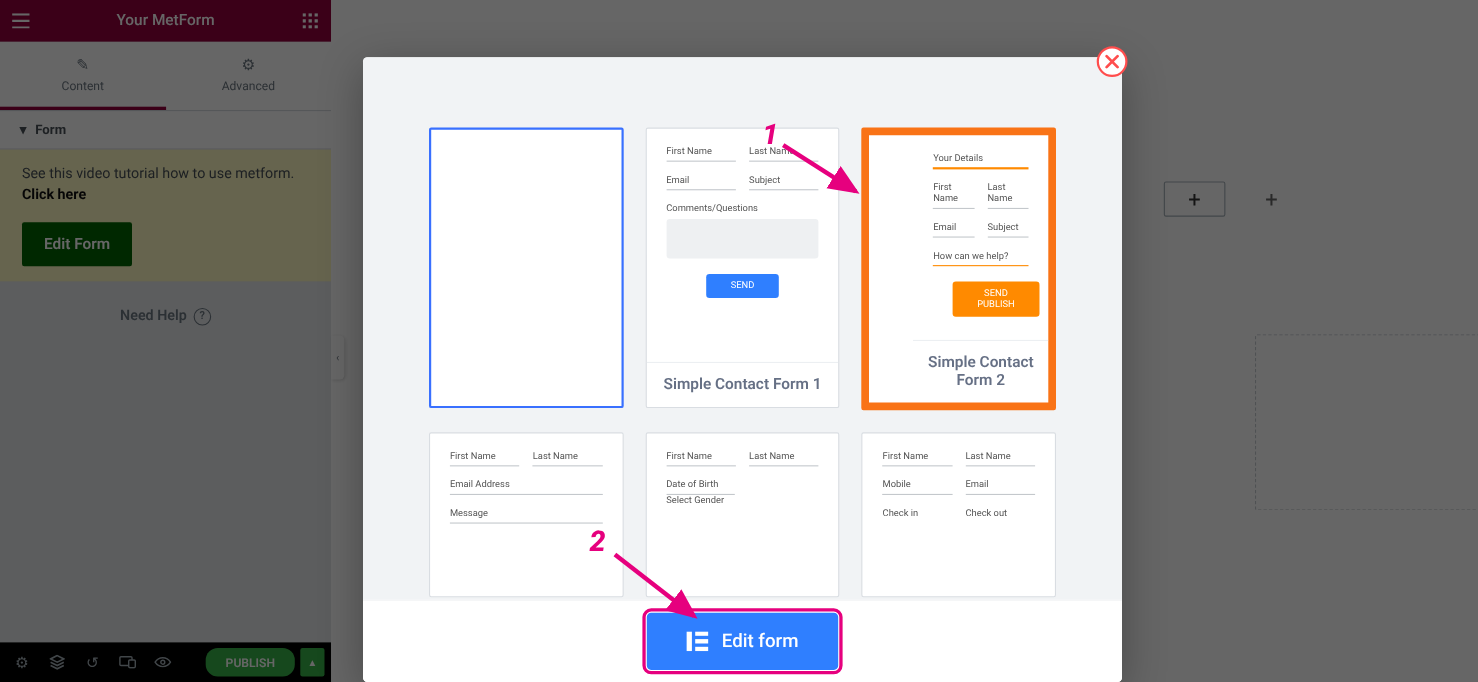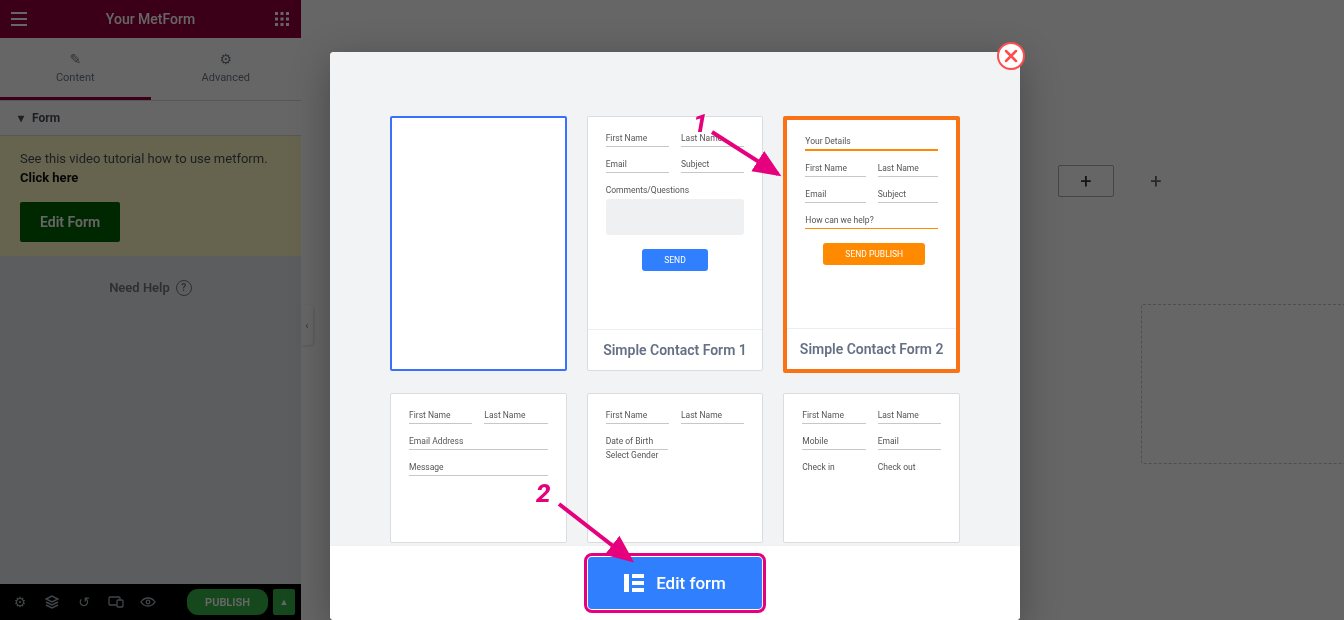--- a/index.html
+++ b/index.html
@@ -41,21 +41,21 @@
   .modal-close { position:absolute; left:997px; top:42px; width:28px; height:28px; border-radius:50%; background:#fff; border:2px solid #ff4d4d; display:flex;align-items:center;justify-content:center; cursor:pointer; z-index:10;}
   .modal-close svg { stroke:#ff4d4d;}
   .tpl-body { flex:1; background:#f1f3f5; padding:0 48px 20px 48px; overflow:hidden; position:relative;}
   .name-input { position:absolute; top:72px; left:60px; right:60px; height:68px; background:#fff; border:1px solid #e5e8ec; border-radius:8px; display:flex; align-items:center; padding:0 22px; box-shadow:0 2px 6px rgba(0,0,0,.04);}
   .name-input input { border:none; outline:none; width:100%; font-size:19px; color:#9aa0a6; background:transparent;}
   .tpl-grid { position:absolute; top:170px; left:60px; right:60px; display:grid; grid-template-columns:repeat(3, 1fr); gap:20px;}
   .tpl-card { background:#fff; border:1px solid #d9dde2; border-radius:2px; overflow:hidden; cursor:pointer; position:relative; display:flex; flex-direction:column;}
   .tpl-card.blank { border:2px solid #3970ff; height:255px;}
   .tpl-card .preview { flex:1; padding:16px 18px 8px 18px; }
   .tpl-card .tpl-title { text-align:center; padding:12px 6px; font-size:14px; font-weight:600; color:#667085; border-top:1px solid #eceff2;}
-  .tpl-card.selected { border:4px solid #f97316; }
+  .tpl-card.selected { border:7px solid #f97316;padding-left:40px; }
   .pf-row { display:flex; gap:12px; margin-bottom:12px;}
   .pf-field { flex:1; }
   .pf-label { font-size:8.5px; color:#555; display:block; margin-bottom:3px;}
   .pf-line { height:1px; background:#c4c8cc; width:100%;}
   .pf-line.orange { background:#ff8a00; height:1.5px;}
   .pf-textarea { background:#eef0f2; border-radius:3px; height:36px; margin-top:4px;}
   .pf-btn { display:block; margin:14px auto 0 auto; padding:6px 22px; border-radius:3px; font-size:8.5px; color:#fff; text-align:center; width:fit-content;}
   .pf-btn.blue { background:#2f7fff;}
   .pf-btn.orange { background:#ff8a00; margin-left:0;}
   

